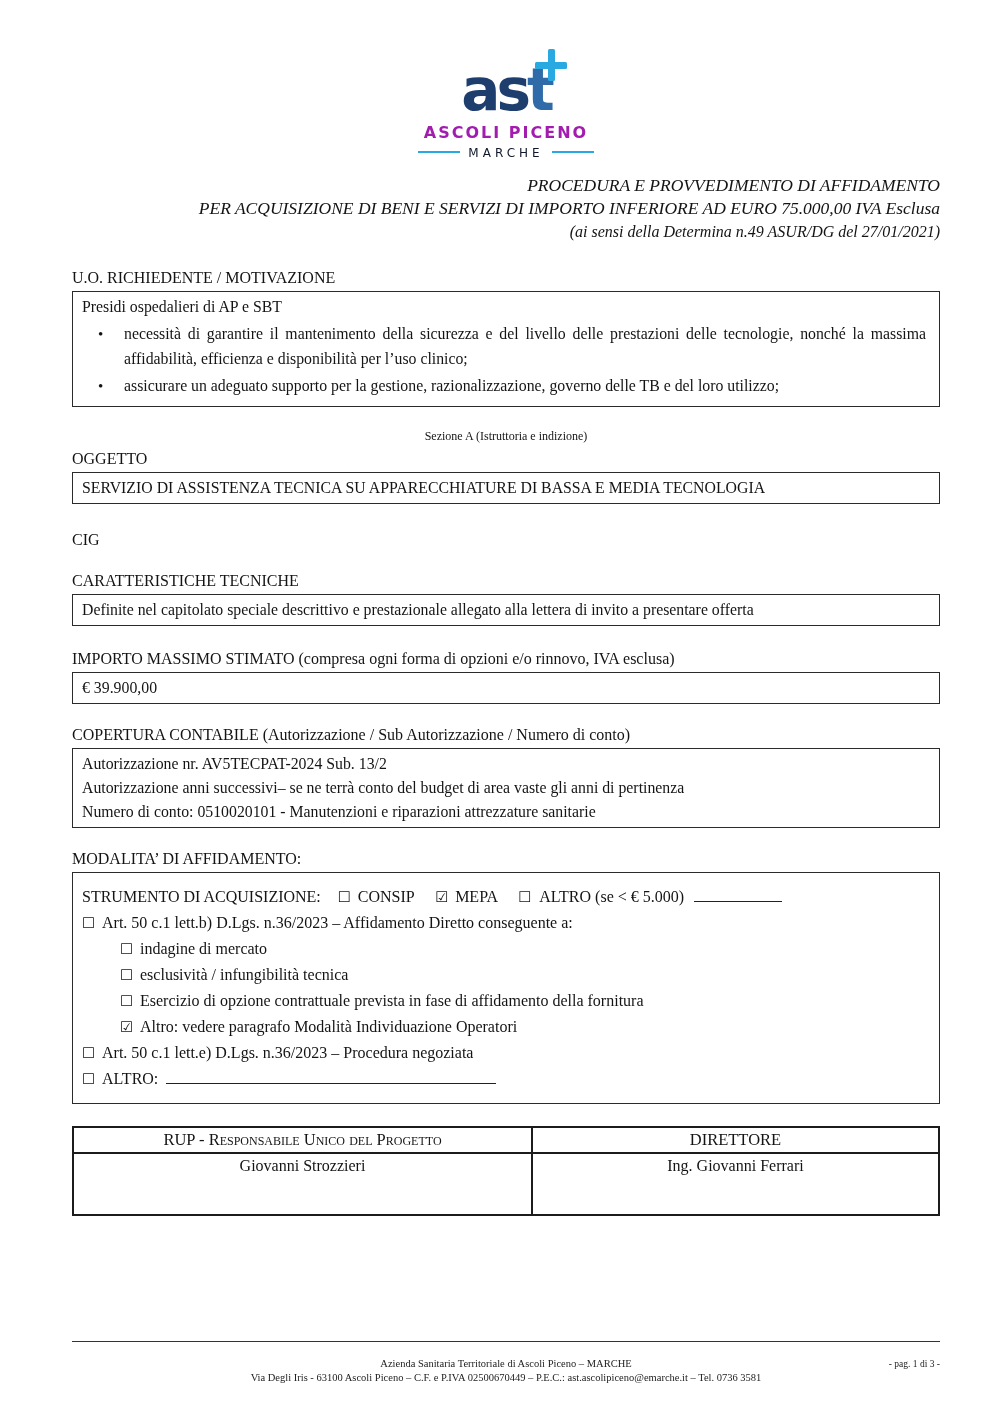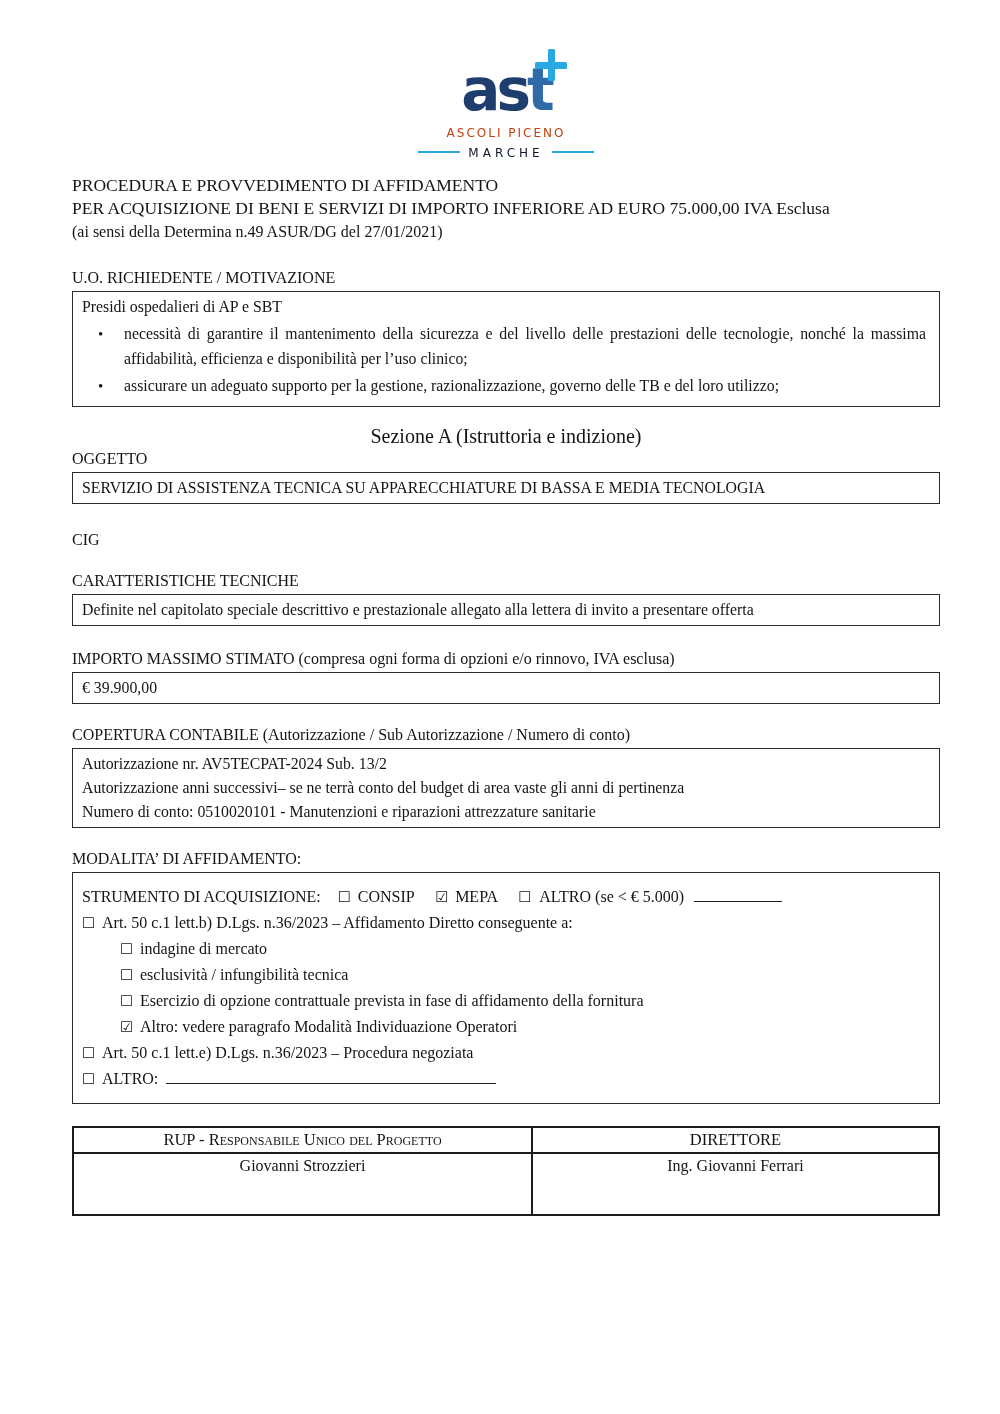--- a/index.html
+++ b/index.html
@@ -12,26 +12,26 @@
 
   
   .logo { text-align:center; padding-top:14px; }
   .mark-wrap { position:relative; display:inline-block; }
   .mark { font-family:"DejaVu Sans", sans-serif; font-weight:bold; font-size:58px; line-height:62px; letter-spacing:-4px; }
   .m-as { color:#1e3f6e; }
   .m-t  { color:#2e6ba8; }
   .plus { position:absolute; top:-10px; right:-16px; width:32px; height:32px; }
   .plus::before { content:""; position:absolute; left:13px; top:0; width:7px; height:32px; background:#29a9e1; border-radius:1.5px; }
   .plus::after  { content:""; position:absolute; left:0; top:13px; width:32px; height:7px; background:#29a9e1; border-radius:1.5px; }
-  .org { margin-top:2px; font-family:"DejaVu Sans", sans-serif; font-weight:normal; font-size:12px; letter-spacing:2px; color:#c2410c; line-height:20px; }
+  .org { margin-top:2px; font-family:"DejaVu Sans", sans-serif; font-weight:bold; font-size:16px; letter-spacing:2px; color:#a21caf; line-height:20px; }
   .region-row { margin-top:2px; font-family:"DejaVu Sans", sans-serif; font-size:12px; letter-spacing:4px; color:#0f172a; line-height:16px; }
   .dash { display:inline-block; width:42px; height:2px; background:#29a9e1; vertical-align:middle; margin:0 8px 3px; }
 
   
-  .title { margin-top:13px; text-align:left; font-size:17.5px; line-height:23px; }
+  .title { margin-top:13px; text-align:right; font-size:17.5px; line-height:23px;font-style:italic; }
   .title .t3 { font-size:16px; }
 
   
   .pratica { margin-top:25px; font-size:16px; line-height:23px; }
   .pr-row { display:flex; }
   .pr-label { width:130px; }
 
   
   .h { font-size:16px; line-height:20px; margin-bottom:3px; }
   .box { border:1.5px solid #2b2b2b; padding:3px 9px; font-size:15.8px; }
@@ -44,21 +44,21 @@
   .mt-imp { margin-top:23px; }
   .mt-cop { margin-top:21px; }
   .mt-mod { margin-top:21px; }
 
   
   .uo-box .intro { line-height:24px; }
   .uo-box ul { margin:3px 0 4px; padding:0 4px 0 12px; list-style:none; }
   .uo-box li { position:relative; padding-left:30px; margin:3px 0; line-height:24.5px; text-align:justify; }
   .uo-box li::before { content:"\2022"; position:absolute; left:4px; font-size:15px; }
 
-  .center-line { margin-top:19px; text-align:center; font-size:20px; line-height:20px; }
+  .center-line { margin-top:19px; text-align:center; font-size:12px; line-height:20px; }
 
   
   .cop-box div { line-height:24px; }
 
   
   .mod-box { padding:11px 9px 11px; font-size:16px; }
   .mline { line-height:26px; }
   .sub { margin-left:38px; }
   .cb { font-family:"DejaVu Sans", sans-serif; font-size:14.5px; }
   .sp  { margin-right:7px; }
@@ -170,13 +170,20 @@
       </tr>
       <tr>
         <td>Giovanni Strozzieri</td>
         <td>Ing. Giovanni Ferrari</td>
       </tr>
     </tbody>
       </table>
 
   </div>
 
+  <div class="footer">
+    <div class="f-center">
+      <div>Azienda Sanitaria Territoriale di Ascoli Piceno – MARCHE</div>
+      <div>Via Degli Iris - 63100 Ascoli Piceno – C.F. e P.IVA 02500670449 – P.E.C.: ast.ascolipiceno@emarche.it – Tel. 0736 3581</div>
+    </div>
+    <div class="f-page">- pag. 1 di 3 -</div>
+  </div>
 </div>
 
 </body></html>

